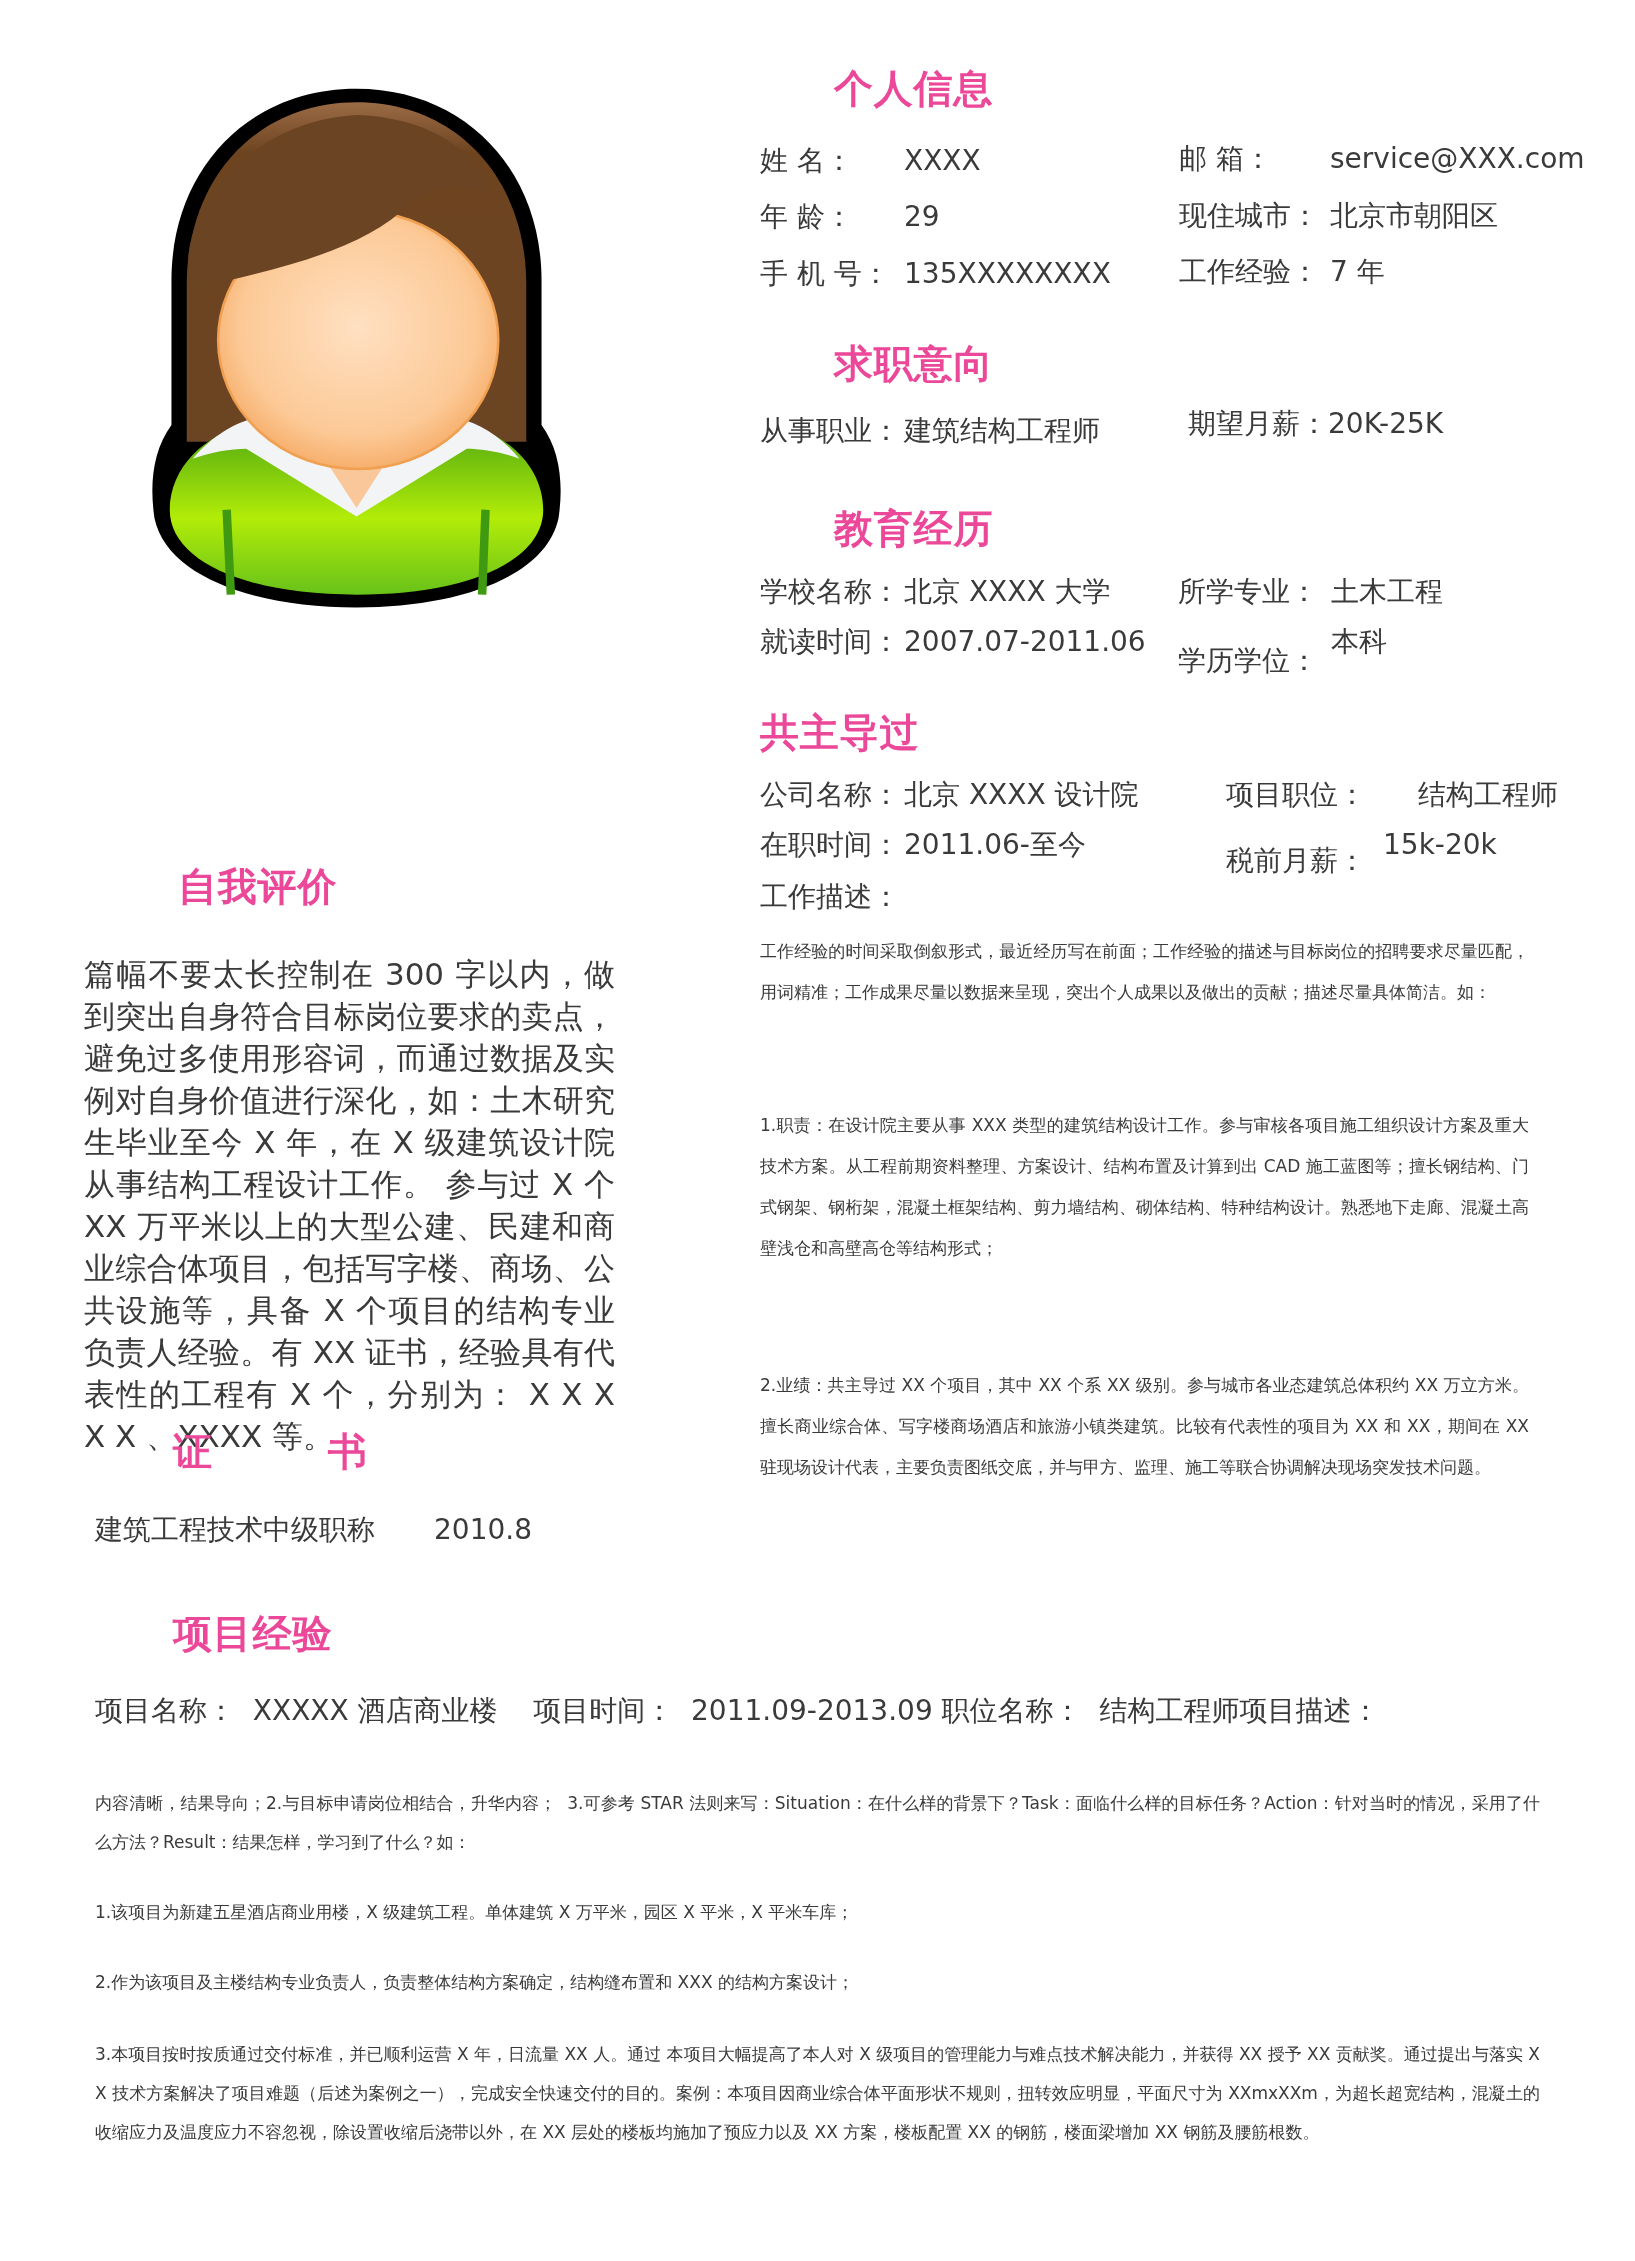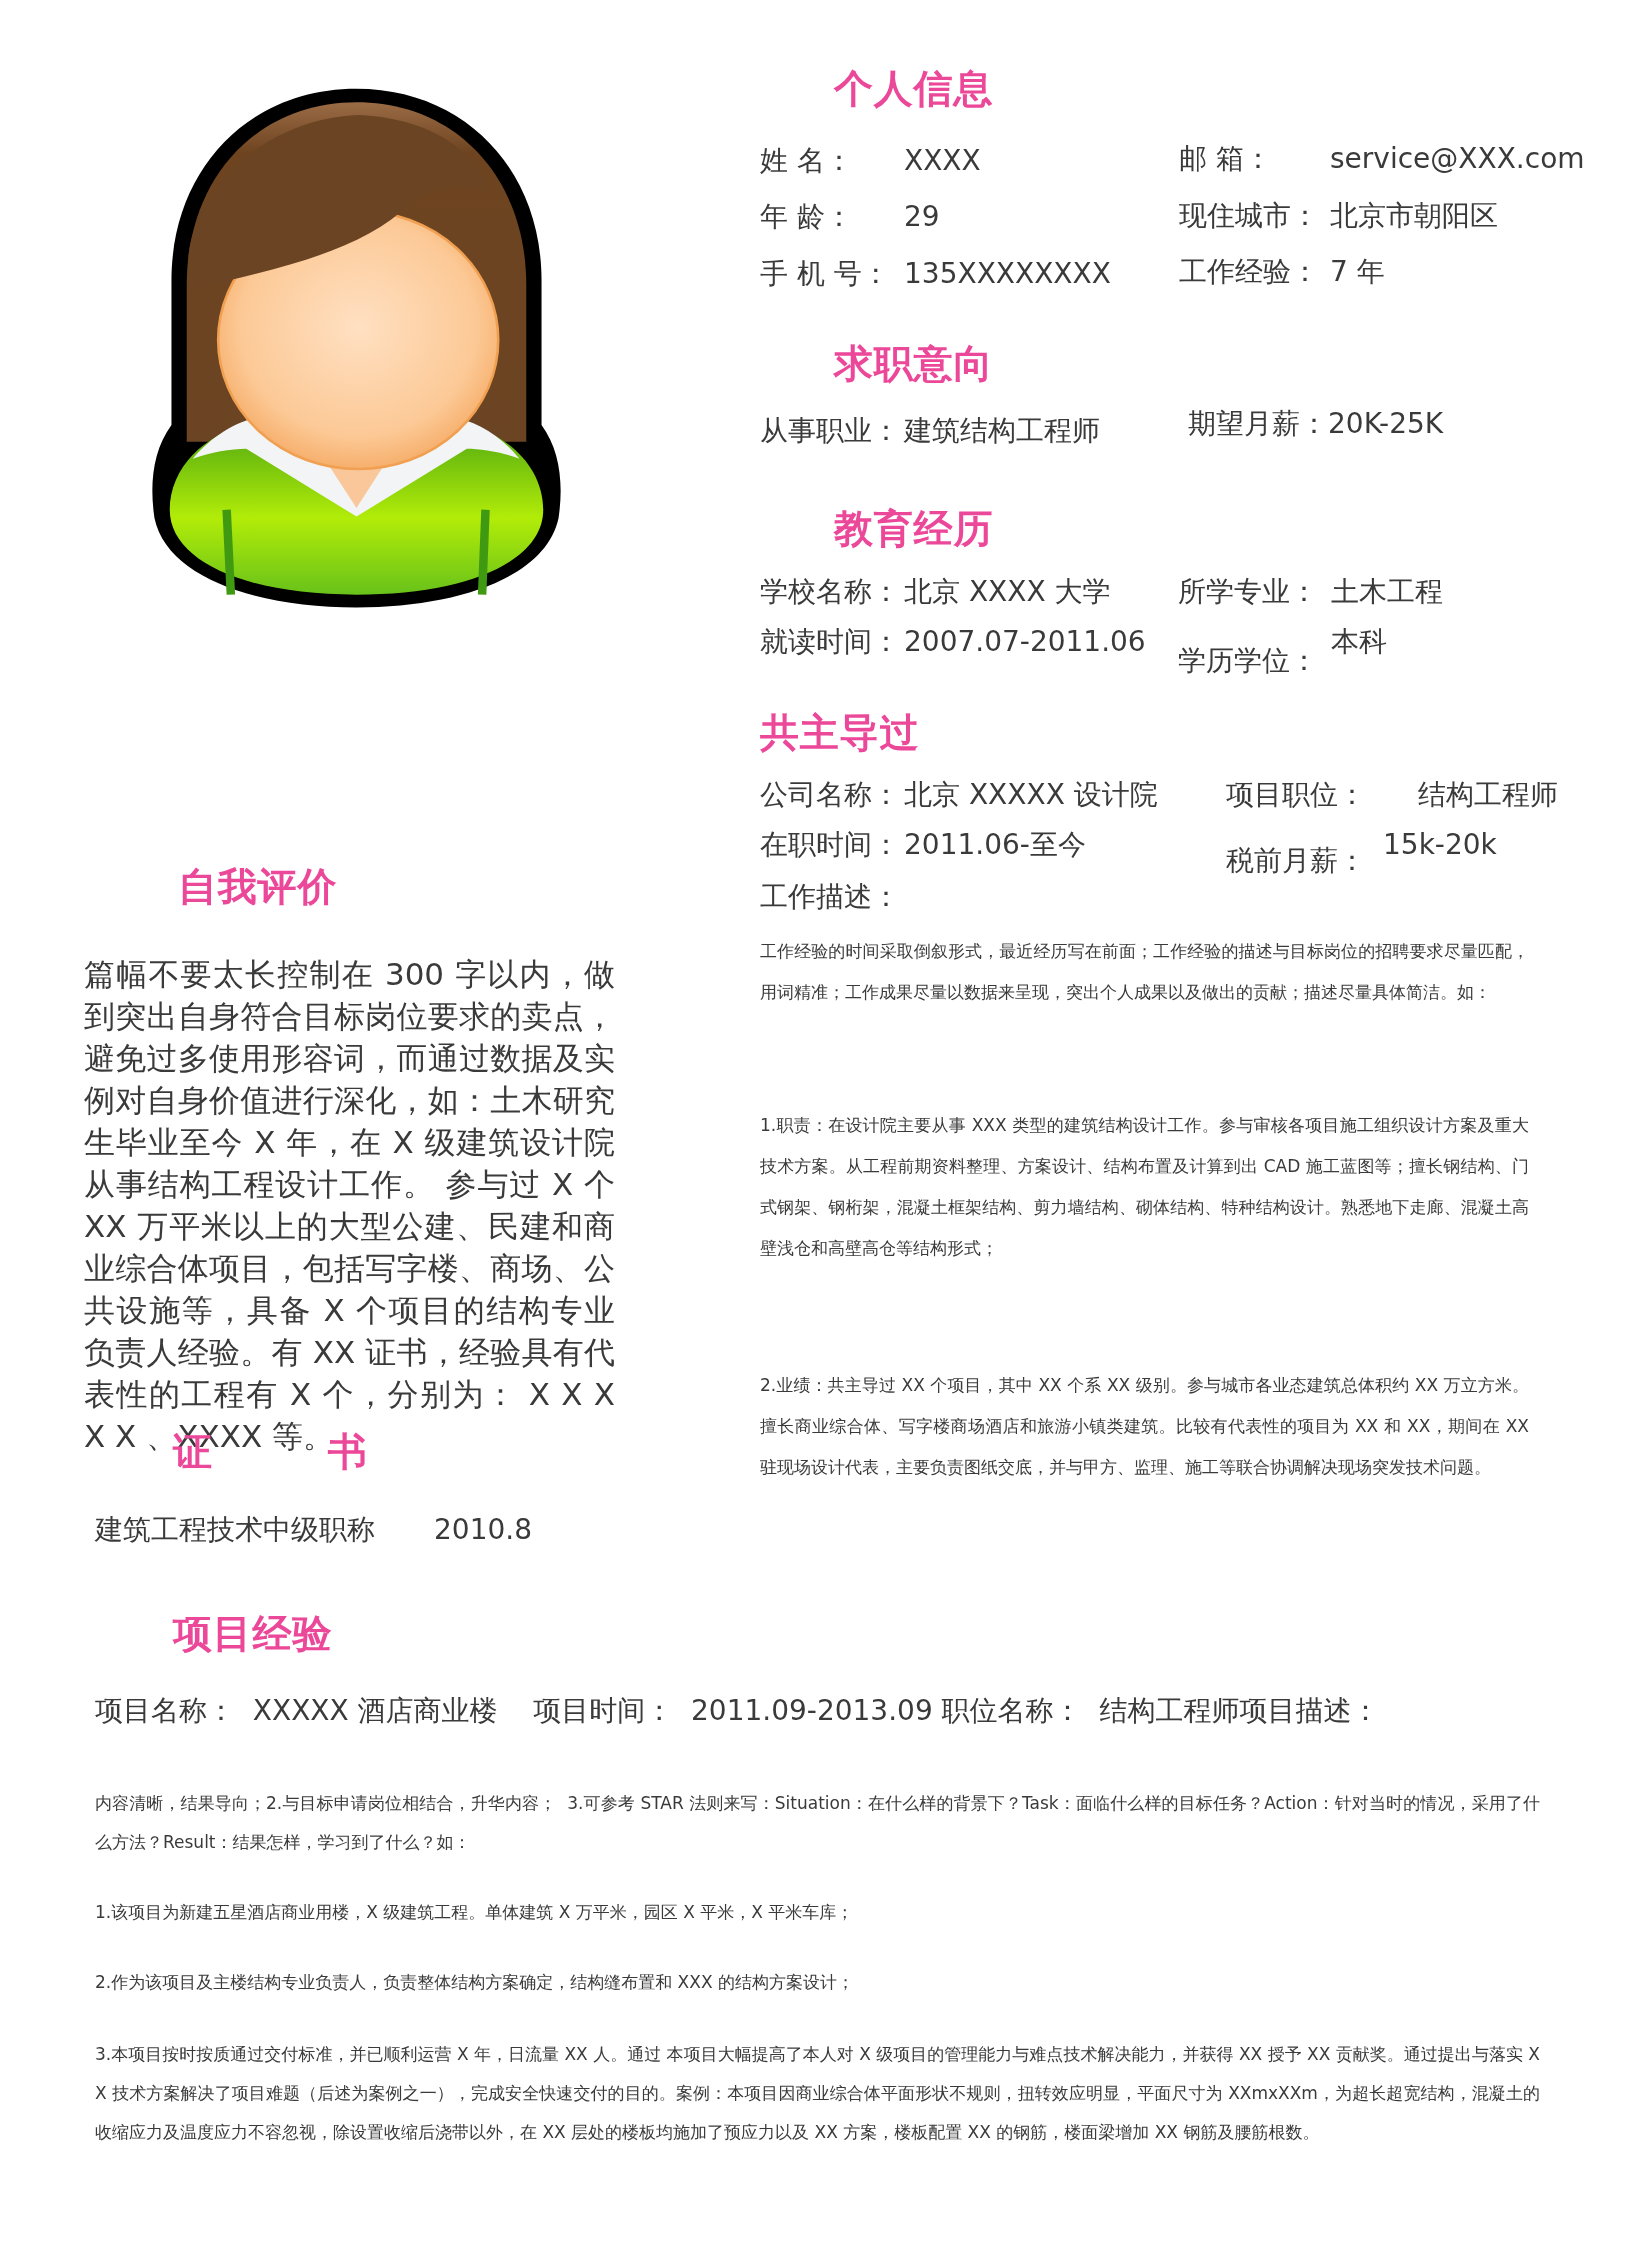--- a/index.html
+++ b/index.html
@@ -83,21 +83,21 @@
 <div class="t" style="left:904px; top:575px;">北京 XXXX 大学</div>
 <div class="t" style="left:1178px; top:575px;">所学专业：</div>
 <div class="t" style="left:1331px; top:575px;">土木工程</div>
 <div class="t" style="left:760px; top:625px;">就读时间：</div>
 <div class="t" style="left:904px; top:625px;">2007.07-2011.06</div>
 <div class="t" style="left:1178px; top:625px;margin-top:19px;">学历学位：</div>
 <div class="t" style="left:1331px; top:625px;">本科</div>
 
 <div class="h" style="left:760px; top:709px;">共主导过</div>
 <div class="t" style="left:760px; top:778px;">公司名称：</div>
-<div class="t" style="left:904px; top:778px;">北京 XXXXX 设计院</div>
+<div class="t" style="left:904px; top:778px;">北京 XXXX 设计院</div>
 <div class="t" style="left:1226px; top:778px;">项目职位：</div>
 <div class="t" style="left:1383px; top:778px;margin-left:35px;">结构工程师</div>
 <div class="t" style="left:760px; top:828px;">在职时间：</div>
 <div class="t" style="left:904px; top:828px;">2011.06-至今</div>
 <div class="t" style="left:1226px; top:844px;text-align:right;">税前月薪：</div>
 <div class="t" style="left:1383px; top:828px;">15k-20k</div>
 <div class="t" style="left:760px; top:880px;">工作描述：</div>
 
 <div class="para wp" style="top:931px;">工作经验的时间采取倒叙形式，最近经历写在前面；工作经验的描述与目标岗位的招聘要求尽量匹配，用词精准；工作成果尽量以数据来呈现，突出个人成果以及做出的贡献；描述尽量具体简洁。如：</div>
 <div class="para wp" style="top:1105px;">1.职责：在设计院主要从事 XXX 类型的建筑结构设计工作。参与审核各项目施工组织设计方案及重大技术方案。从工程前期资料整理、方案设计、结构布置及计算到出 CAD 施工蓝图等；擅长钢结构、门式钢架、钢桁架，混凝土框架结构、剪力墙结构、砌体结构、特种结构设计。熟悉地下走廊、混凝土高壁浅仓和高壁高仓等结构形式；</div>

